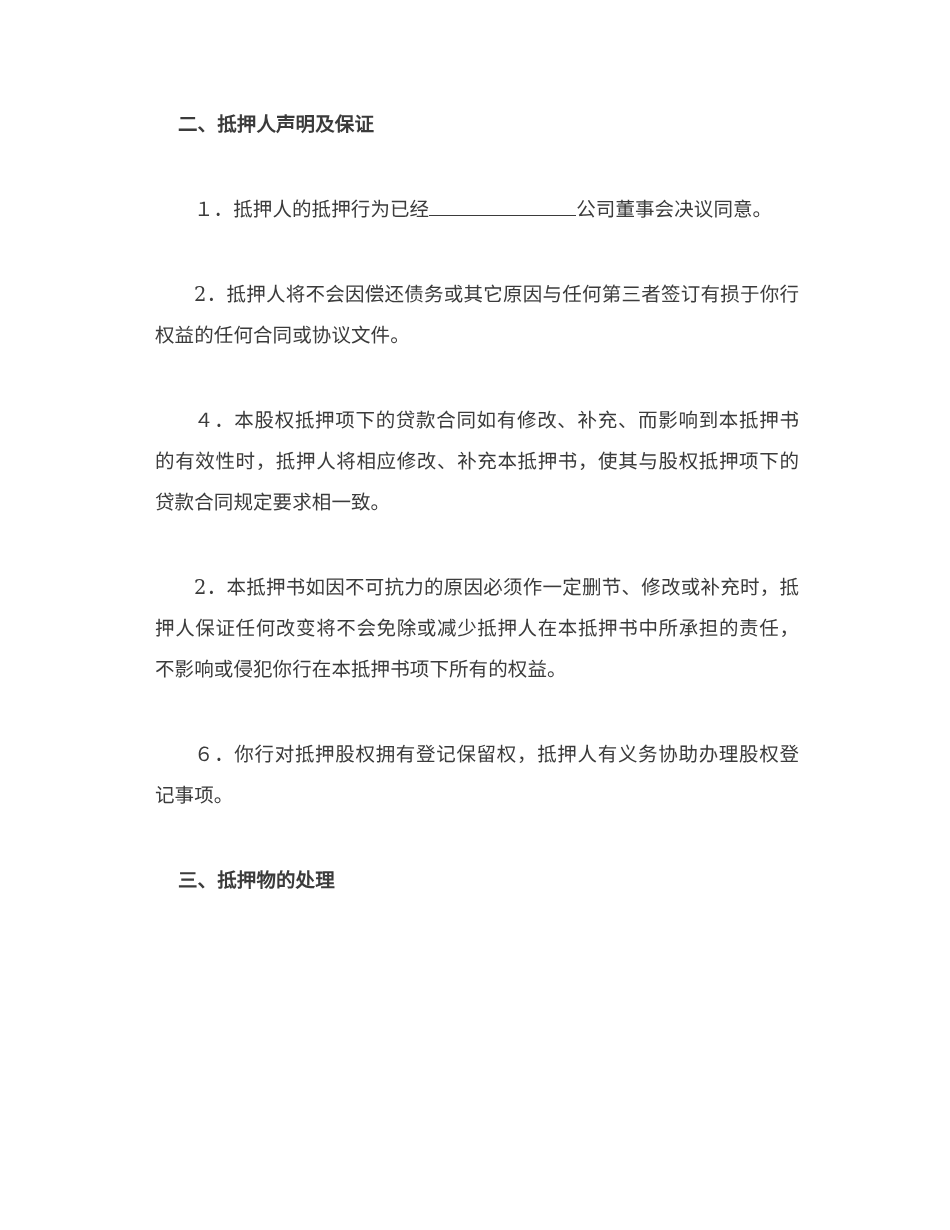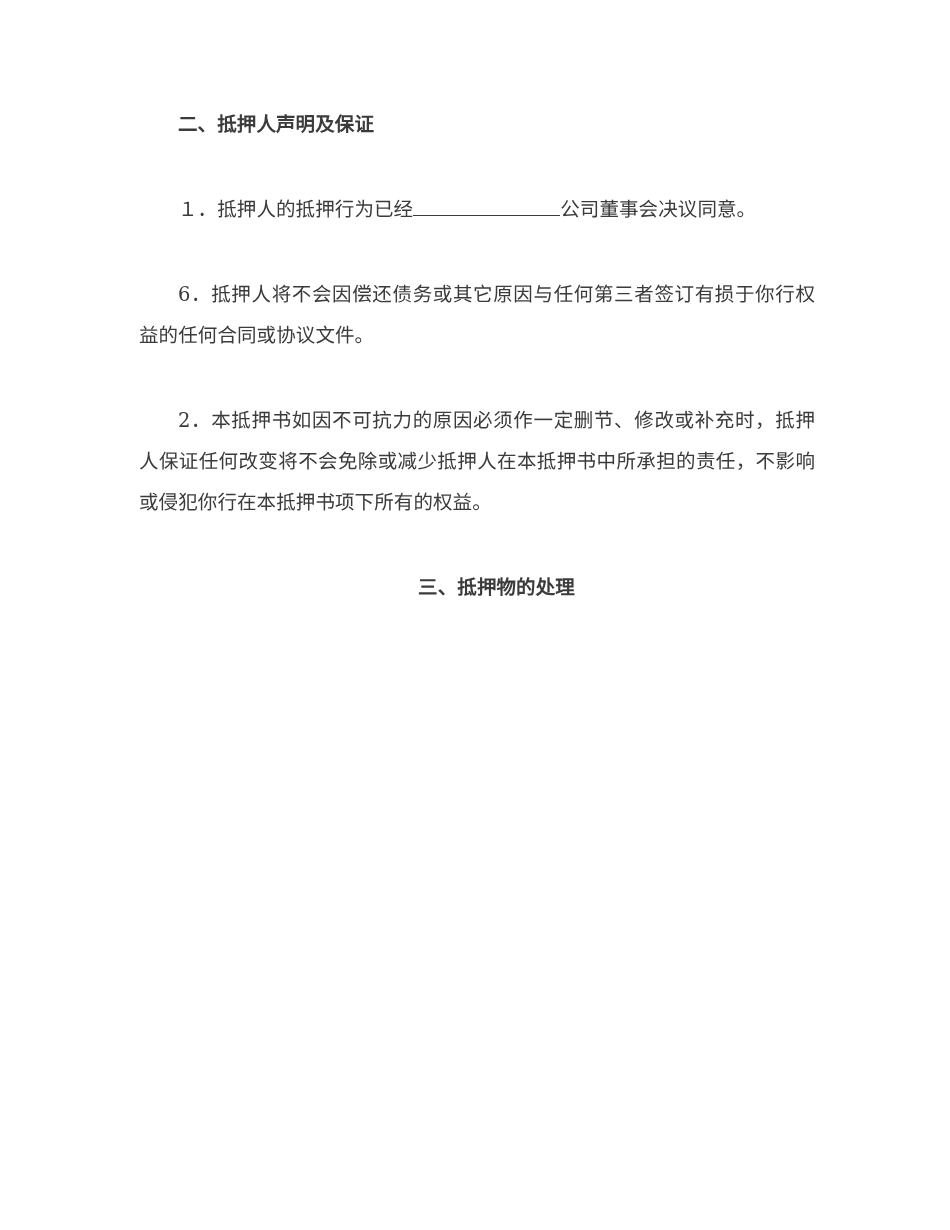--- a/index.html
+++ b/index.html
@@ -33,38 +33,38 @@
     top: 104px;
     width: 676px;
   }
 
   .para {
     font-size: 19.5px;
     line-height: 41px;
     text-align: justify;
     text-justify: inter-ideograph;
     text-indent: 39px;       
-    margin: 0;
+    margin: 16px;
     letter-spacing: 0.1px;
     color: #3b3b3b;
   }
 
   
   .heading {
     font-size: 19.5px;
     line-height: 41px;
     text-indent: 39px;
     margin: 0;
     letter-spacing: 0.1px;
     color: #3b3b3b;
   }
 
   
   .gap-para   { margin-top: 44px; }
-  .gap-head   { margin-top: 44px; text-align: center; }
+  .gap-head   { margin-top: 44px; }
 
   .numbering {
     letter-spacing: 0.1px;
   }
 
   .fill-blank {
     display: inline-block;
     width: 147px;
     border-bottom: 1.5px solid #3b3b3b;
     vertical-align: baseline;
@@ -77,24 +77,26 @@
 
 <div class="page">
 
   <div class="doc-body">
 
     <h2 class="heading">二、抵押人声明及保证</h2>
 
     <p class="para gap-para"><span class="numbering">１．抵押人的抵押行为已经</span><span class="fill-blank"></span><span>公司董事会决议同意。</span></p>
 
 
-    <p class="para gap-para">6．抵押人将不会因偿还债务或其它原因与任何第三者签订有损于你行权益的任何合同或协议文件。</p>
+    <p class="para gap-para">2．抵押人将不会因偿还债务或其它原因与任何第三者签订有损于你行权益的任何合同或协议文件。</p>
 
+    <p class="para gap-para">４．本股权抵押项下的贷款合同如有修改、补充、而影响到本抵押书的有效性时，抵押人将相应修改、补充本抵押书，使其与股权抵押项下的贷款合同规定要求相一致。</p>
 
     <p class="para gap-para">2．本抵押书如因不可抗力的原因必须作一定删节、修改或补充时，抵押人保证任何改变将不会免除或减少抵押人在本抵押书中所承担的责任，不影响或侵犯你行在本抵押书项下所有的权益。</p>
 
+    <p class="para gap-para">６．你行对抵押股权拥有登记保留权，抵押人有义务协助办理股权登记事项。</p>
 
     <h2 class="heading gap-head">三、抵押物的处理</h2>
 
 
   </div>
 
 </div>
 
 </body></html>

